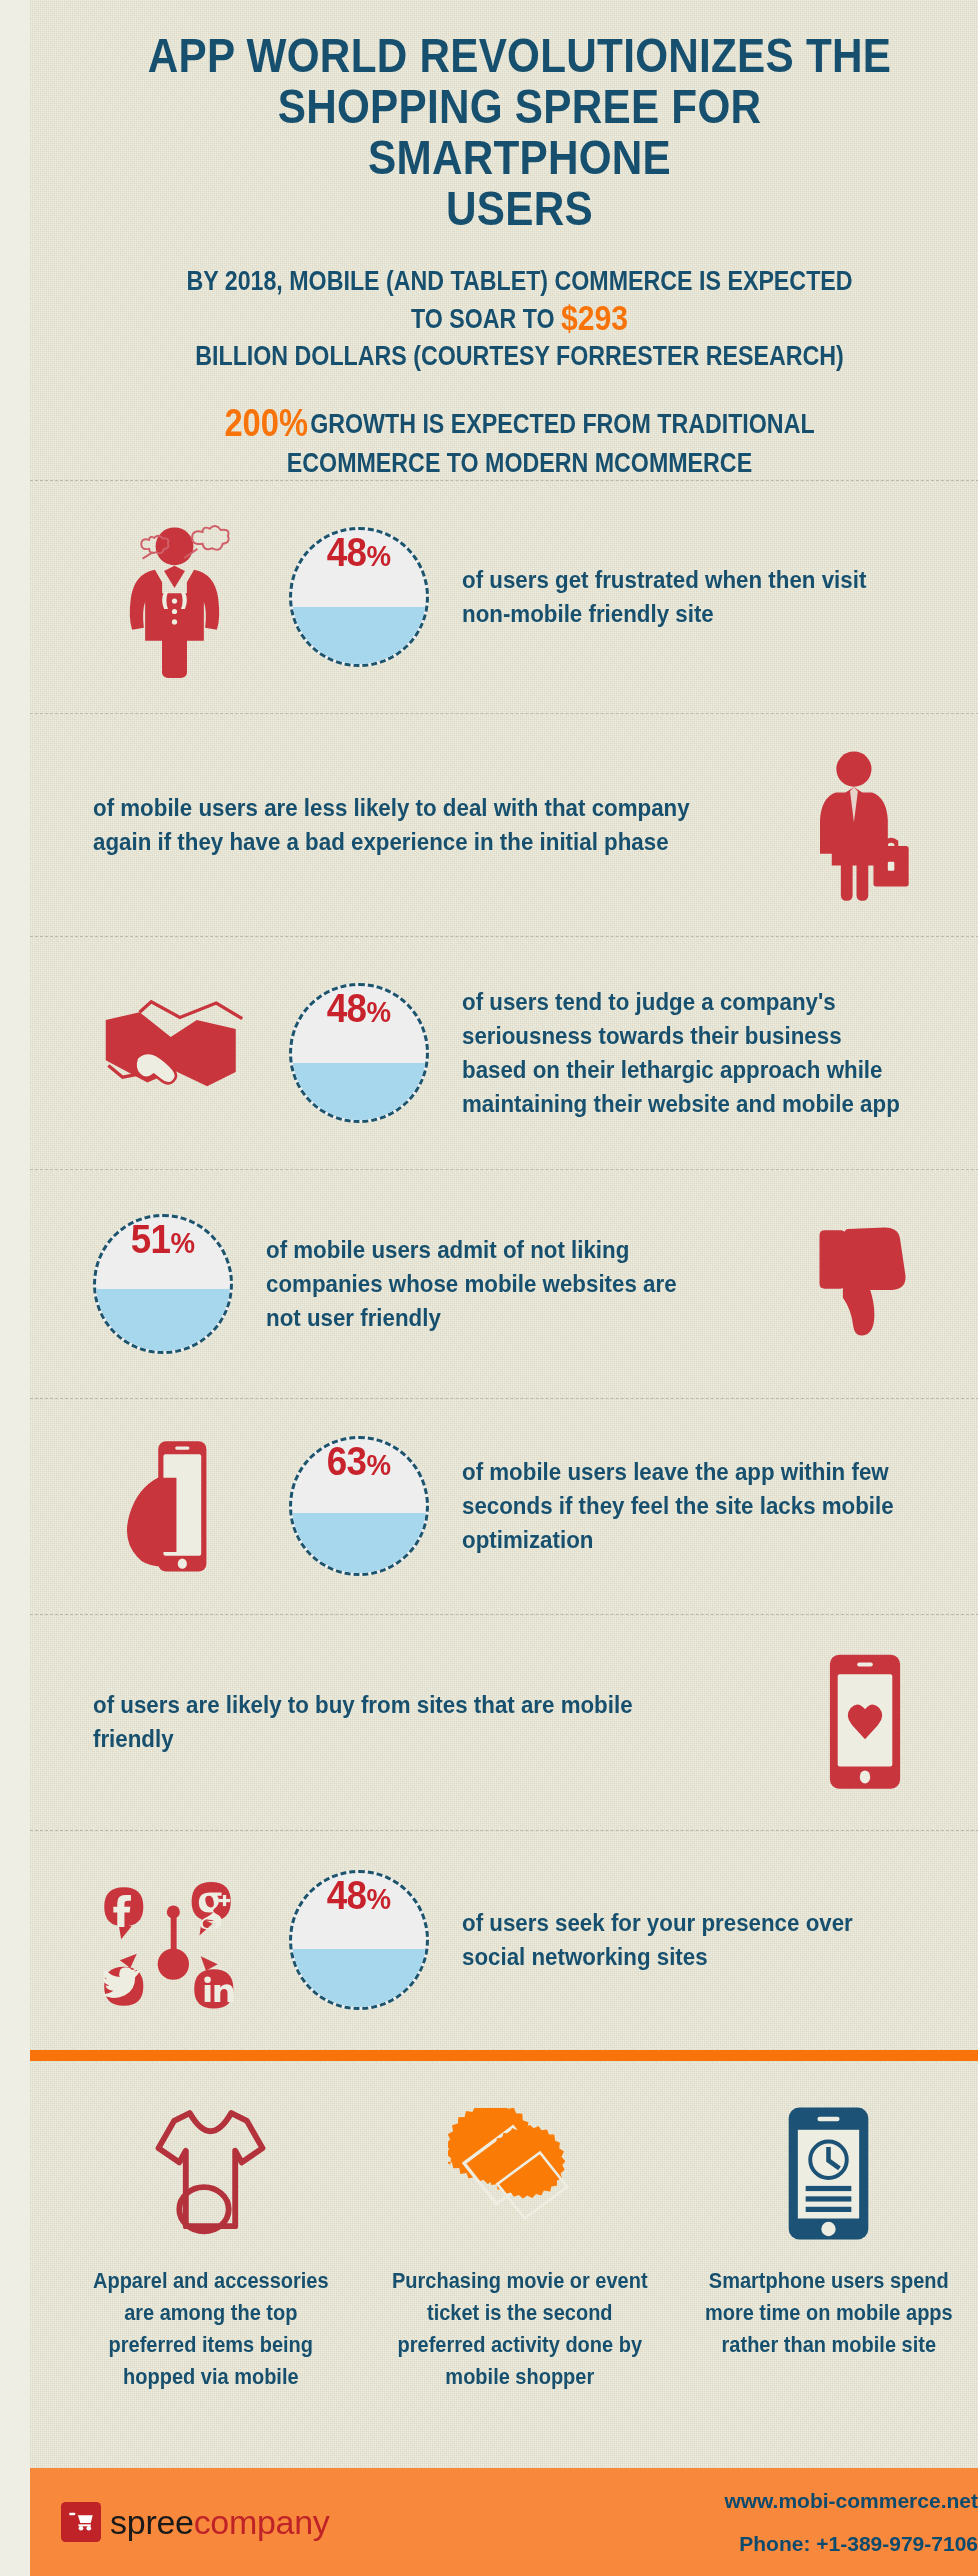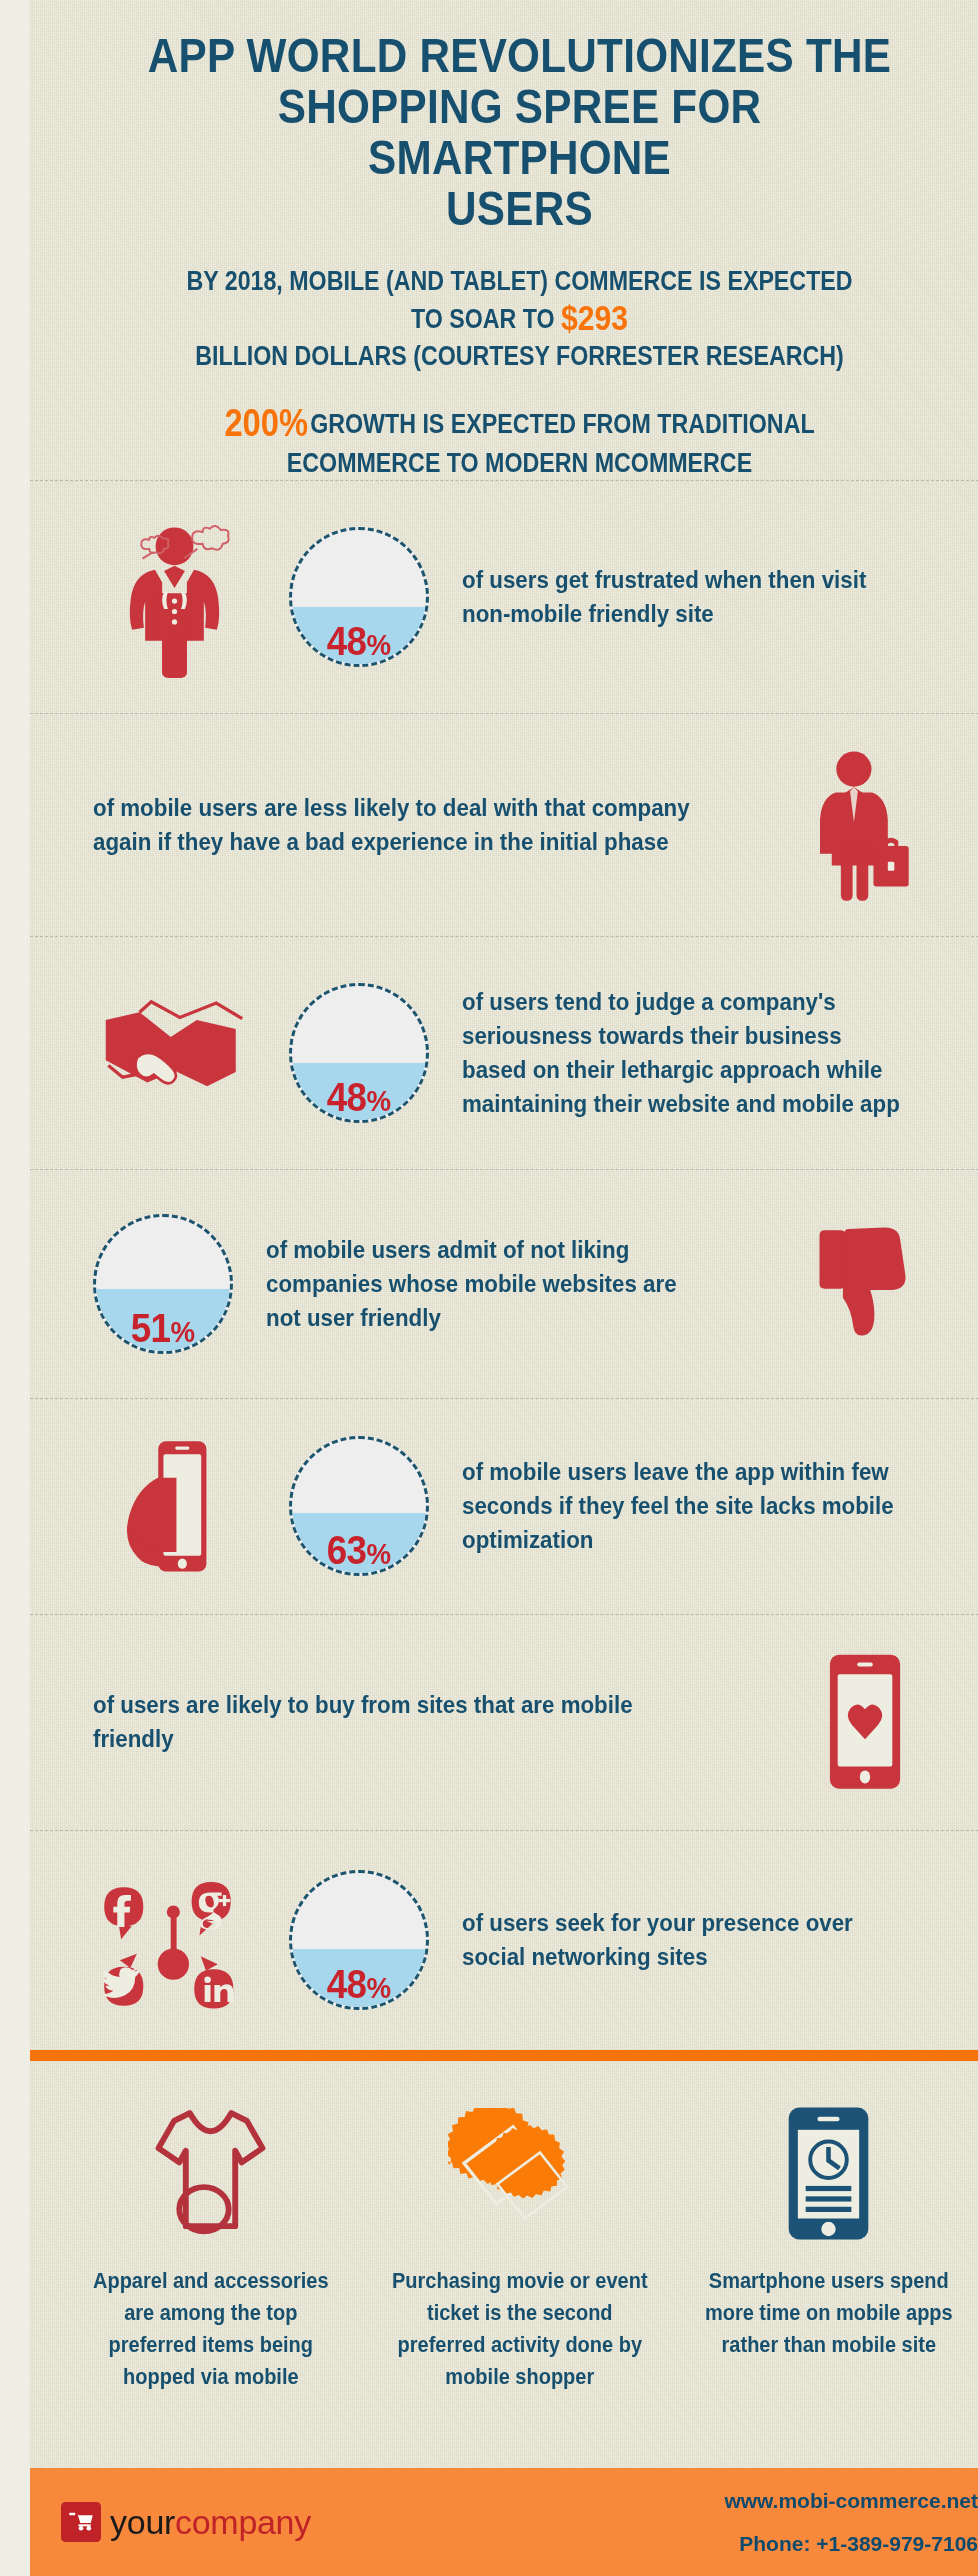--- a/index.html
+++ b/index.html
@@ -118,21 +118,21 @@
   
   .pct-circle {
     position: relative;
     width: 140px;
     height: 140px;
     border-radius: 50%;
     border: 3.3px dashed #1c546e;
     background: #eeeeee;
     overflow: hidden;
     display: flex;
-    align-items: flex-end;
+    align-items: flex-start;
     justify-content: center;
   }
   .pct-fill {
     position: absolute;
     left: -6.5px; right: -6.5px; bottom: -6.5px;
     background: #a6d7ec;
   }
   .pct-label {
     position: relative;
     z-index: 2;
@@ -510,21 +510,21 @@
           <g fill="#ffffff">
             <rect x="2" y="4" width="9" height="4" rx="1"></rect>
             <path d="M10 4 l4 0 l5 16 l16 0 l3 -12 l-23 0 l-1 -4 z"></path>
             <circle cx="20" cy="28" r="3.6"></circle>
             <circle cx="32" cy="28" r="3.6"></circle>
             <rect x="16" y="22" width="19" height="3"></rect>
           </g>
         </svg>
       </div>
       <div class="logo-word">
-        <span class="w1">your</span><span class="w2">company</span>
+        <span class="w1">spree</span><span class="w2">company</span>
       </div>
     </div>
     <div class="footer-contact">
       <div class="site">www.mobi-commerce.net</div>
       <div>Phone: +1-389-979-7106</div>
     </div>
   </div>
 
 </div>
 

